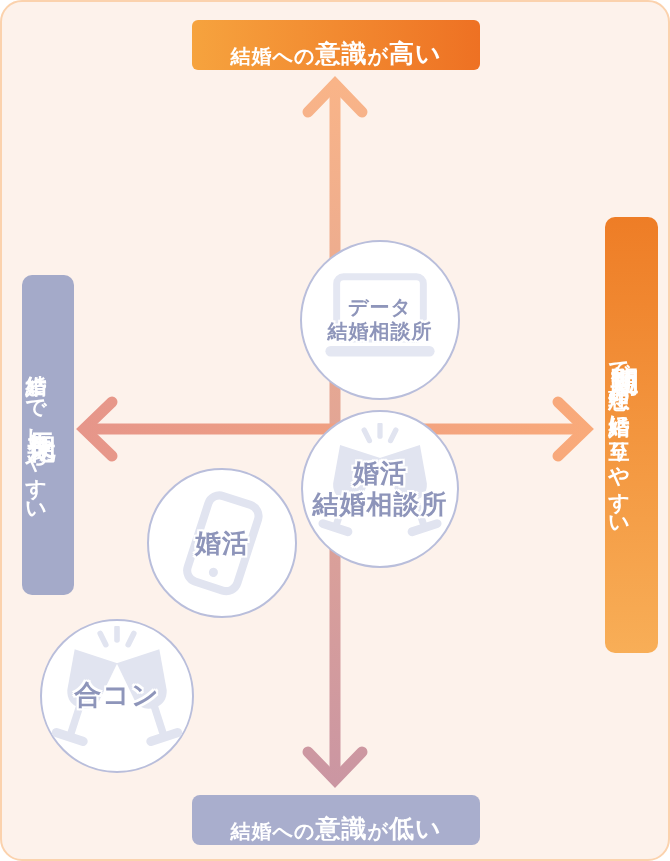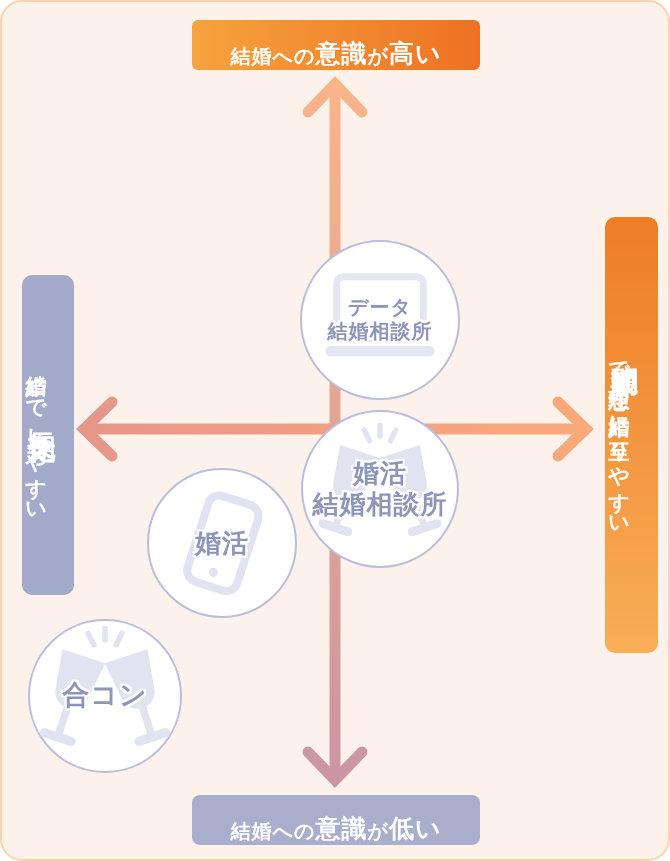--- a/index.html
+++ b/index.html
@@ -23,21 +23,21 @@
     line-height:1.18;letter-spacing:1px;
     text-shadow:-2px -2px 0 #fff,2px -2px 0 #fff,-2px 2px 0 #fff,2px 2px 0 #fff,
                  0 -2px 0 #fff,0 2px 0 #fff,-2px 0 0 #fff,2px 0 0 #fff;
   }
   .bubble-data{left:298px;top:238px;width:160px;height:160px;}
   .bubble-data .lines{font-size:20px;}
   .bubble-party{left:299px;top:408px;width:158px;height:158px;}
   .bubble-party .lines{font-size:26px;}
   .bubble-app{left:145px;top:466px;width:150px;height:150px;}
   .bubble-app .lines{font-size:26px;}
-  .bubble-gokon{left:26px;top:617px;width:154px;height:154px;}
+  .bubble-gokon{left:38px;top:617px;width:154px;height:154px;}
   .bubble-gokon .lines{font-size:27px;}
   
   .banner{
     position:absolute;z-index:3;color:#ffffff;font-weight:bold;
     display:flex;align-items:flex-end;justify-content:center;
   }
   .banner .sm{font-size:20px;letter-spacing:1px;}
   .banner .lg{font-size:25px;letter-spacing:1px;}
   .banner-top{
     left:190px;top:18px;width:288px;height:50px;border-radius:6px;

